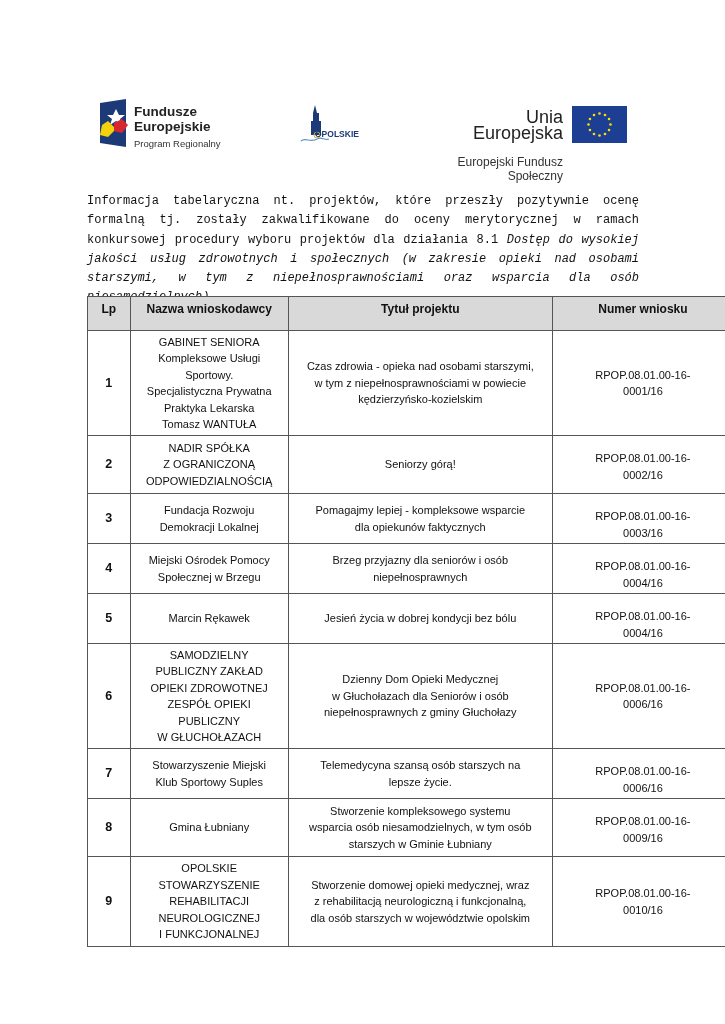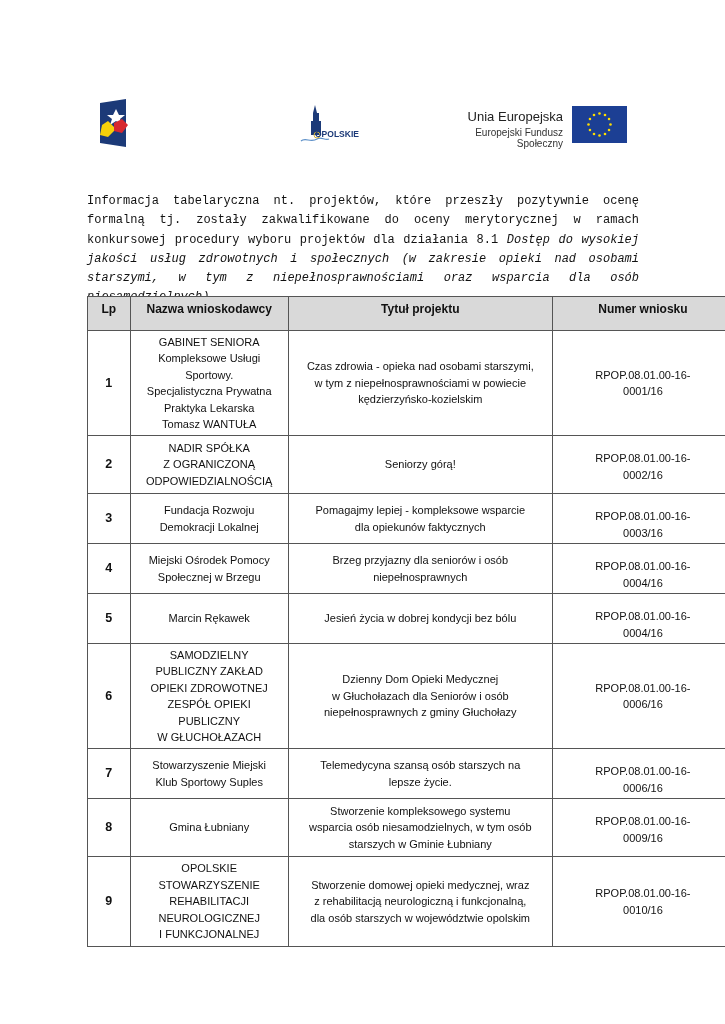--- a/index.html
+++ b/index.html
@@ -7,22 +7,22 @@
          font-family: "Liberation Sans", sans-serif; color: #111; }
   .logos { position: absolute; top: 95px; left: 0; width: 725px; height: 60px; }
   .fe-logo { position: absolute; left: 96px; top: 4px; width: 130px; height: 50px; }
   .fe-mark { position: absolute; left: 0; top: 0; width: 34px; height: 48px; }
   .fe-text { position: absolute; left: 38px; top: 5px; line-height: 15px; }
   .fe-text .t1, .fe-text .t2 { font-size: 13.5px; font-weight: bold; color: #222; display: block; }
   .fe-text .t3 { font-size: 9.5px; color: #333; display: block; margin-top: 2px; }
   .op-logo { position: absolute; left: 295px; top: 8px; width: 75px; height: 48px; }
   .op-text { position: absolute; left: 20px; top: 26px; font-size: 8.5px; font-weight: bold; color: #1c3a78; }
   .ue-text { position: absolute; left: 445px; top: 14px; text-align: right; width: 118px; }
-  .ue-text .u1 { font-size: 13px; color: #222; display: block; line-height: 16px; }
-  .ue-text .u2 { font-size: 10px; color: #333; display: block; margin-top: 2px; }
+  .ue-text .u1 { font-size: 18px; color: #222; display: block; line-height: 16px; }
+  .ue-text .u2 { font-size: 12px; color: #333; display: block; margin-top: 14px; }
   .eu-flag { position: absolute; left: 572px; top: 11px; width: 55px; height: 37px; background: #1c3f94; }
 
   .intro { position: absolute; left: 87px; top: 192px; width: 552px; font-size: 12px; line-height: 19.3px; text-align: justify; font-family: Liberation Mono, monospace; }
   .intro i { font-style: italic; }
 
   table.projects { position: absolute; left: 87px; top: 296px; width: 647px; border-collapse: collapse; font-size: 11px; }
   table.projects th, table.projects td { border: 1px solid #555; text-align: center; vertical-align: middle; padding: 2px 4px; line-height: 16.5px; }
   table.projects th { background: #d9d9d9; font-weight: bold; font-size: 12px; height: 27px; vertical-align: top; padding-top: 4px; }
   table.projects td.lp { font-weight: bold; font-size: 12.5px; width: 28px; }
   table.projects td.name { width: 128px; }
@@ -34,20 +34,25 @@
 <body>
 
 <div class="logos">
   <div class="fe-logo">
     <svg class="fe-mark" viewBox="0 0 34 48">
       <polygon points="4,4 30,0 30,48 4,44" fill="#1c3a78"></polygon>
       <polygon points="20,10 23,16 29,16 24,20 26,26 20,22 14,26 16,20 11,16 17,16" fill="#ffffff"></polygon>
       <polygon points="6,26 12,22 20,30 12,38 4,36" fill="#f5d10a"></polygon>
       <polygon points="18,24 26,20 32,26 26,34 18,32" fill="#d7282f"></polygon>
     </svg>
+    <div class="fe-text">
+      <span class="t1">Fundusze</span>
+      <span class="t2">Europejskie</span>
+      <span class="t3">Program Regionalny</span>
+    </div>
   </div>
 
   <div class="op-logo">
     <svg width="75" height="48" viewBox="0 0 75 48" style="position:absolute;left:0;top:0;">
       <polygon points="20,2 22,10 24,10 24,18 26,18 26,32 16,32 16,18 18,18 18,10" fill="#1c3a78"></polygon>
       <path d="M6,38 C10,34 16,40 22,36 C26,33 30,38 34,36" stroke="#5b8fc8" stroke-width="1.2" fill="none"></path>
       <circle cx="22" cy="32" r="3" fill="none" stroke="#d4b23a" stroke-width="1"></circle>
     </svg>
     <span class="op-text">OPOLSKIE</span>
   </div>

